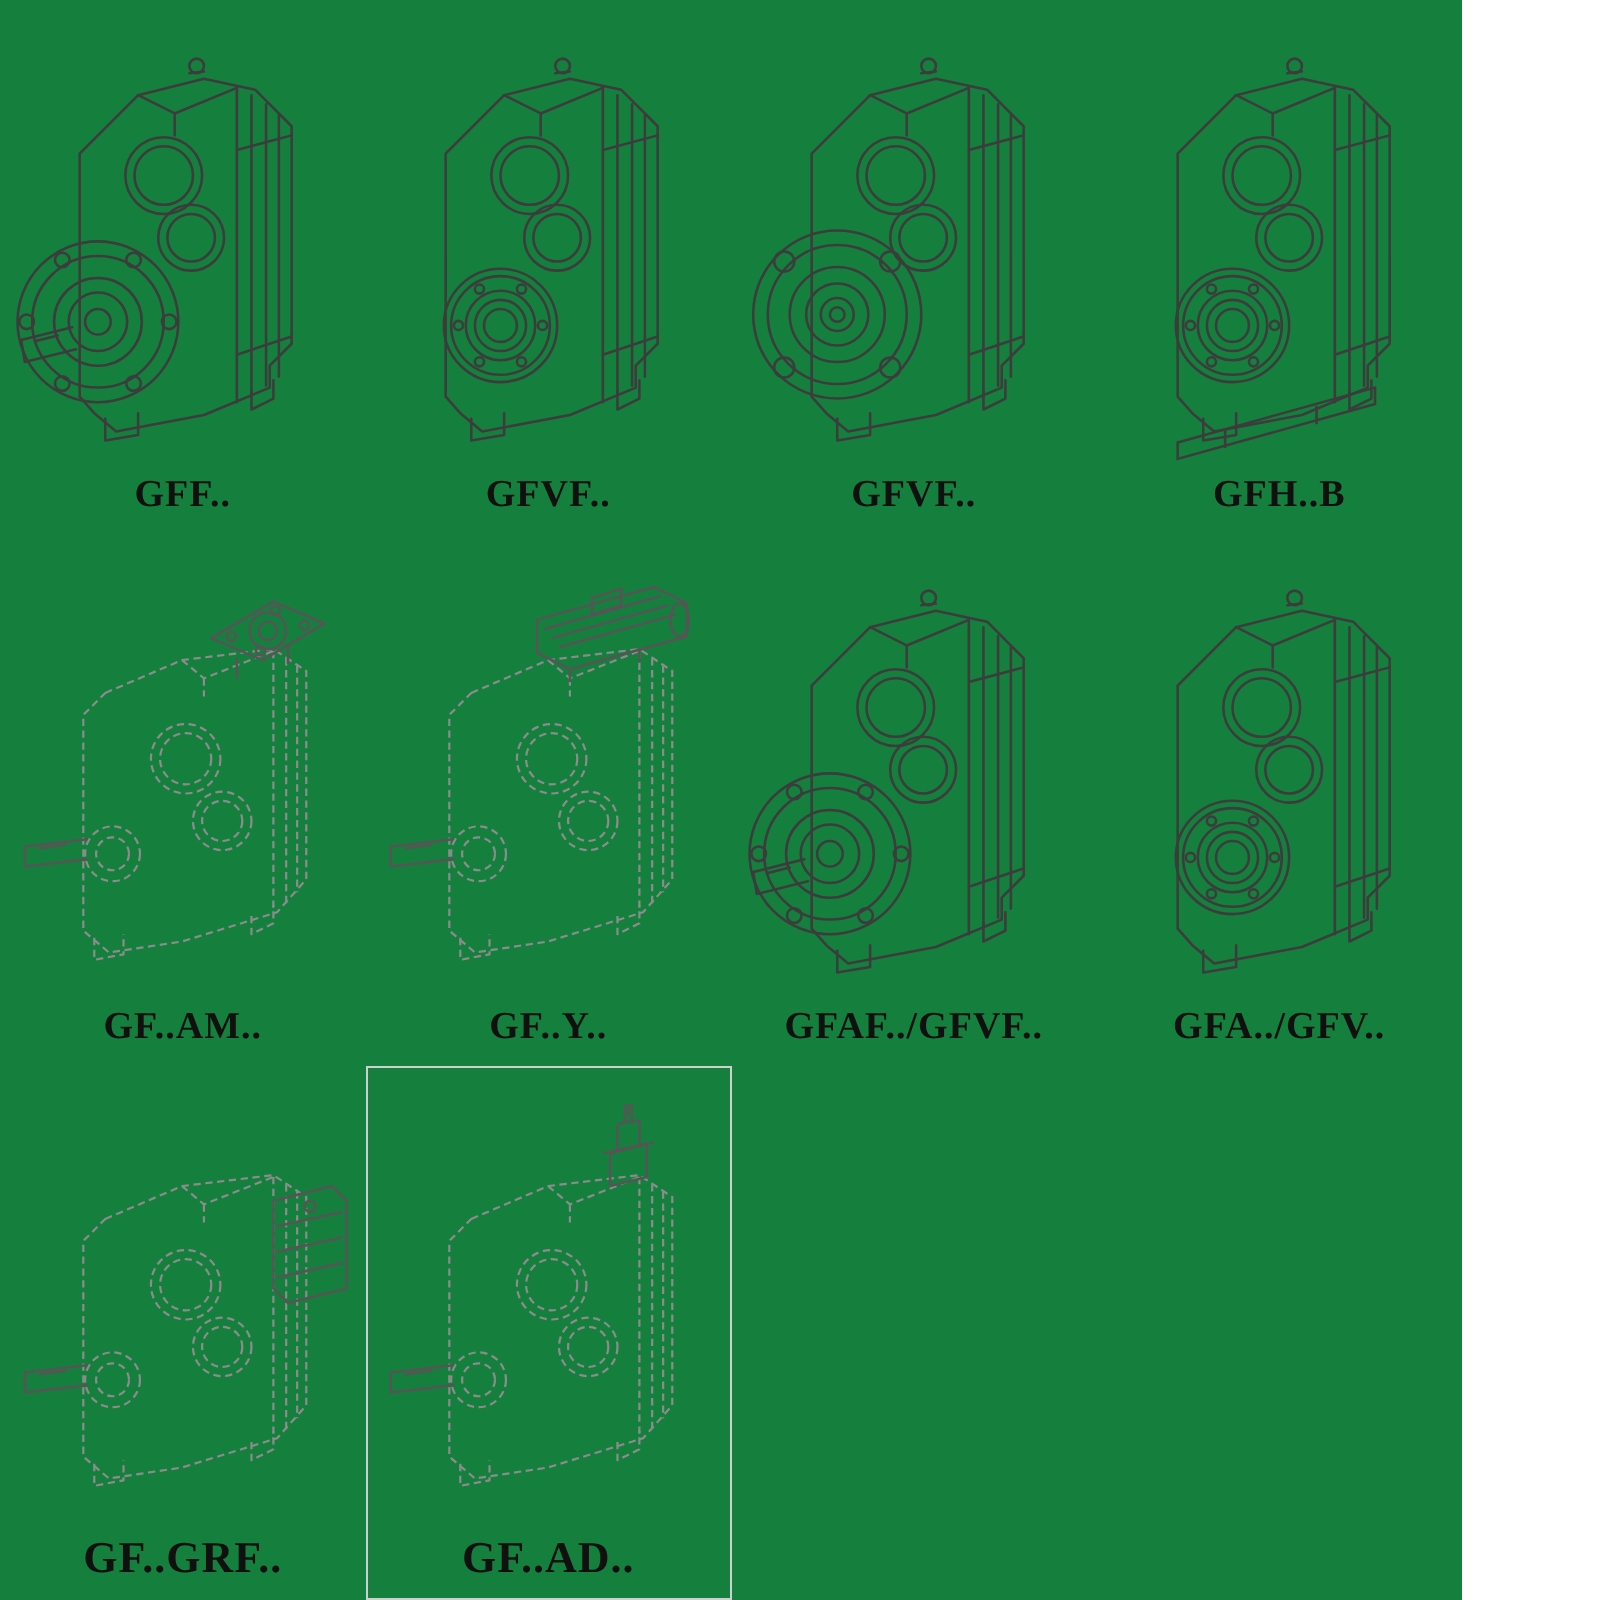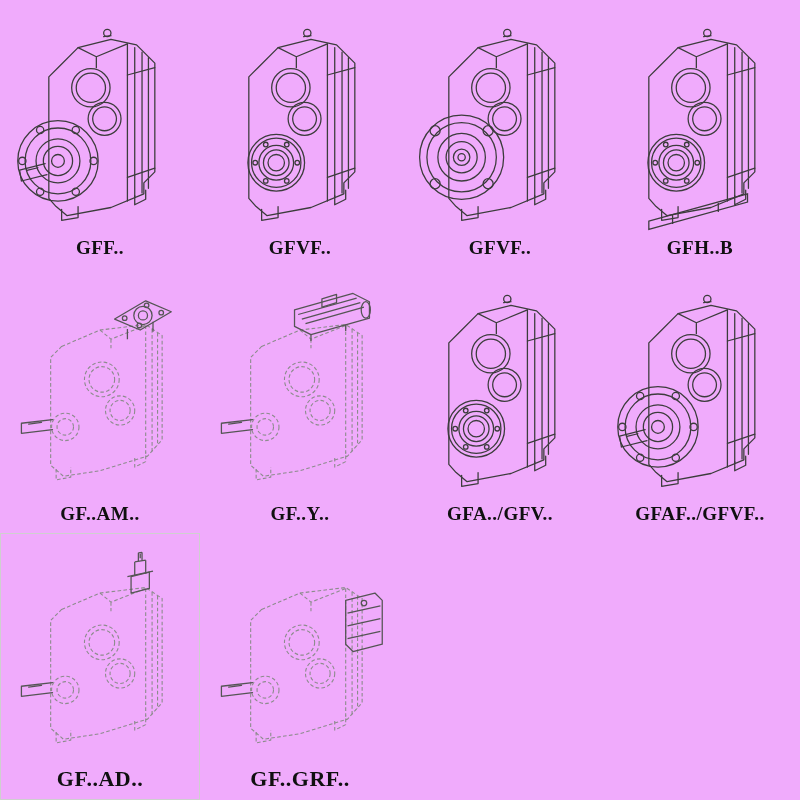--- a/index.html
+++ b/index.html
@@ -1,23 +1,23 @@
 <!DOCTYPE html>
 <html><head>
 <meta charset="utf-8">
 <style>
   html, body {
     margin: 0;
     padding: 0;
     background: #ffffff;
   }
   .catalog {
-    width: 800px;
+    width: 731px;
     height: 800px;
-    background: #f0abfc;
+    background: #15803d;
     display: grid;
     grid-template-columns: repeat(4, 1fr);
     grid-template-rows: repeat(3, 1fr);
     box-sizing: border-box;
     font-family: "Liberation Serif", "DejaVu Serif", serif;
   }
   .cell {
     display: flex;
     flex-direction: column;
     align-items: center;
@@ -246,44 +246,44 @@
       <use href="#body-dashed"></use>
         <use href="#shaft-solid"></use>
         <use href="#attach-y"></use>
     </svg>
     <div class="label">GF..Y..</div>
   </div>
 
   <div class="cell">
     <svg class="drawing" viewBox="0 0 200 232">
       <use href="#body-solid"></use>
+        <use href="#flange-shaft"></use>
+    </svg>
+    <div class="label">GFAF../GFVF..</div>
+  </div>
+
+  <div class="cell">
+    <svg class="drawing" viewBox="0 0 200 232">
+      <use href="#body-solid"></use>
         <use href="#bore"></use>
     </svg>
     <div class="label">GFA../GFV..</div>
   </div>
 
   <div class="cell">
     <svg class="drawing" viewBox="0 0 200 232">
-      <use href="#body-solid"></use>
-        <use href="#flange-shaft"></use>
-    </svg>
-    <div class="label">GFAF../GFVF..</div>
+      <use href="#body-dashed"></use>
+        <use href="#shaft-solid"></use>
+        <use href="#attach-grf"></use>
+    </svg>
+    <div class="label big">GF..GRF..</div>
   </div>
 
   <div class="cell framed">
     <svg class="drawing" viewBox="0 0 200 232">
       <use href="#body-dashed"></use>
         <use href="#shaft-solid"></use>
         <use href="#attach-ad"></use>
     </svg>
     <div class="label big">GF..AD..</div>
   </div>
 
-  <div class="cell">
-    <svg class="drawing" viewBox="0 0 200 232">
-      <use href="#body-dashed"></use>
-        <use href="#shaft-solid"></use>
-        <use href="#attach-grf"></use>
-    </svg>
-    <div class="label big">GF..GRF..</div>
-  </div>
-
 </div>
 
 </body></html>

